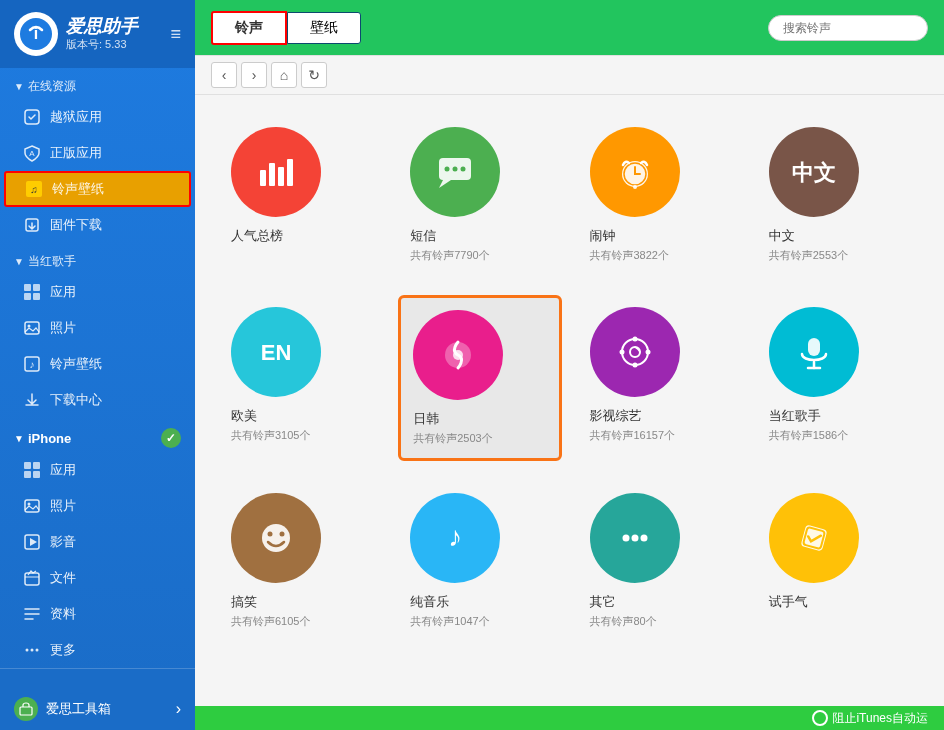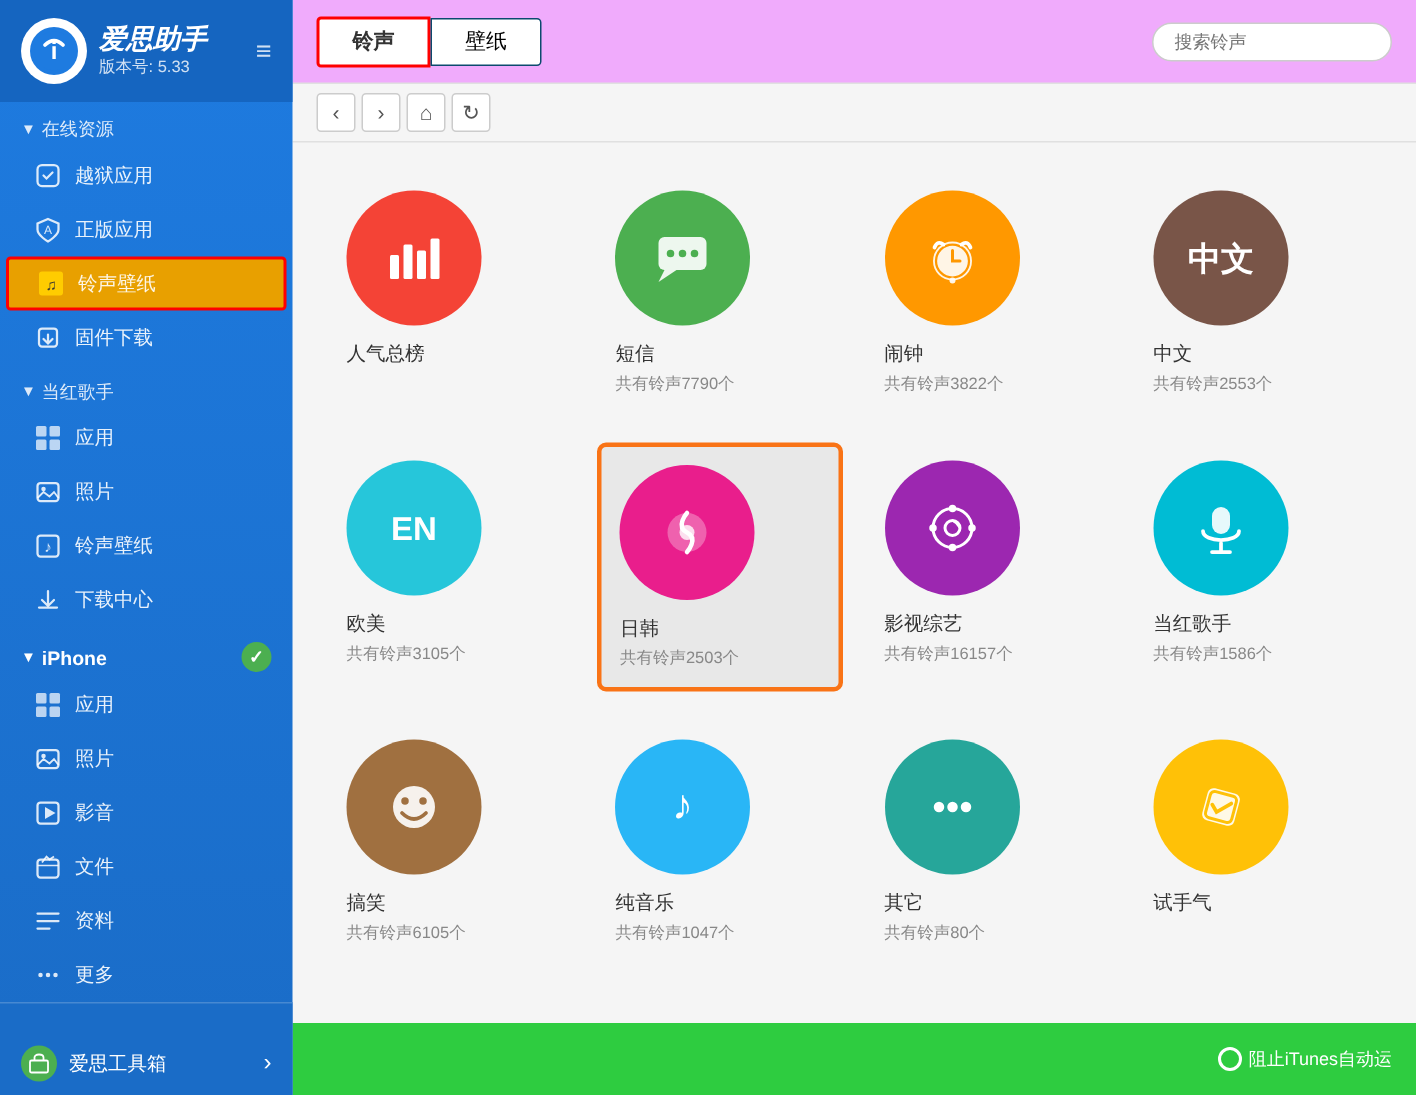--- a/index.html
+++ b/index.html
@@ -135,21 +135,21 @@
     
     .main {
       flex: 1;
       display: flex;
       flex-direction: column;
       background: #f5f5f5;
     }
 
     
     .topbar {
-      background: #f0abfc;
+      background: #22c55e;
       padding: 8px 16px;
       display: flex;
       align-items: center;
       border-bottom: 1px solid #e0e0e0;
       min-height: 56px;
     }
     .tab-btn {
       padding: 6px 22px;
       font-size: 14px;
       border: 1px solid #0c4a6e;
@@ -240,21 +240,21 @@
       margin-bottom: 3px;
     }
     .category-count {
       font-size: 11px;
       color: #888;
     }
 
     
     .bottom-bar {
       background: #2ecc40;
-      height: 48px;
+      height: 24px;
       display: flex;
       align-items: center;
       padding: 0 16px;
       justify-content: flex-end;
     }
     .itunes-circle {
       width: 16px;
       height: 16px;
       border: 2px solid white;
       border-radius: 50%;

